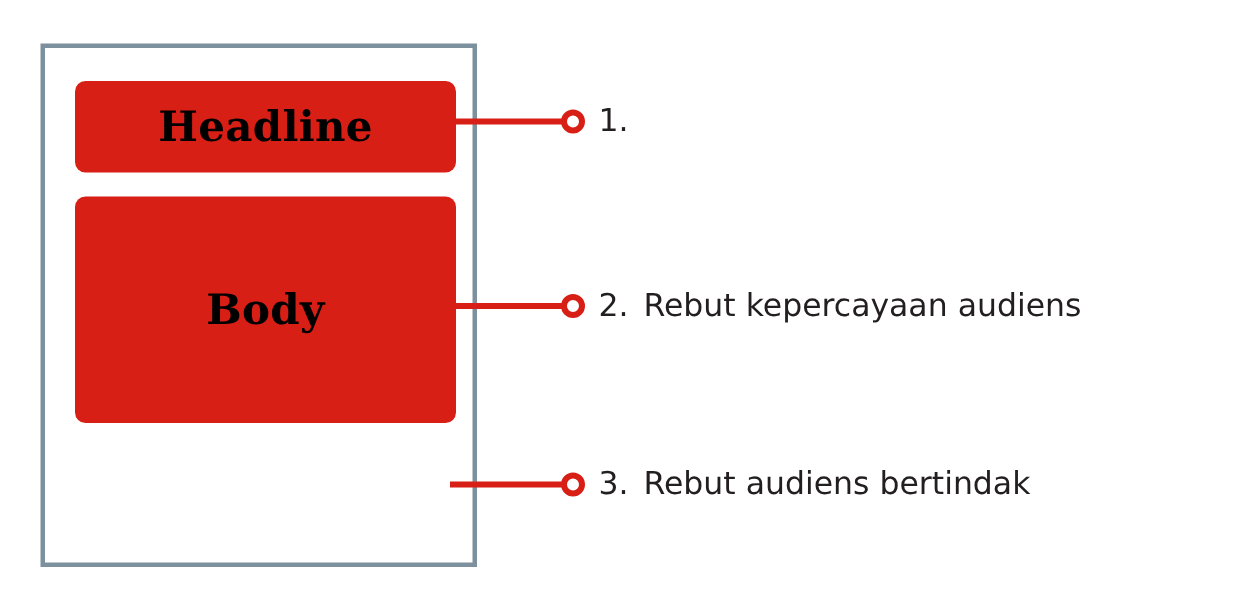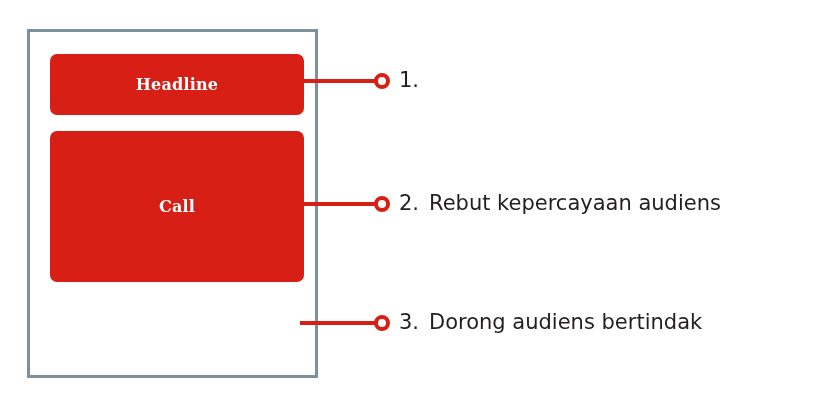--- a/index.html
+++ b/index.html
@@ -38,24 +38,24 @@
     left: 47px;
     width: 254px;
     background: #d81f16;
     border-radius: 7px;
     display: flex;
     align-items: center;
     justify-content: center;
     box-sizing: border-box;
   }
   .block-label {
-    color: #ffffff;
+    color: #000000;
     font-family: "DejaVu Serif", "Liberation Serif", serif;
     font-weight: bold;
-    font-size: 16px;
+    font-size: 28px;
     letter-spacing: 0.2px;
     line-height: 1;
     white-space: nowrap;
   }
   #block-headline { top: 51px;  height: 61px; }
   #block-body     { top: 128px; height: 151px; }
   #block-cta      { top: 293px; height: 60px; }
 
   
   .connector {
@@ -117,21 +117,21 @@
 </head>
 <body>
 
 <div id="canvas">
 
   <div class="frame">
     <div class="block" id="block-headline" style="left:20px; top:22px;">
       <span class="block-label">Headline</span>
     </div>
     <div class="block" id="block-body" style="left:20px; top:99px;">
-      <span class="block-label">Call</span>
+      <span class="block-label">Body</span>
     </div>
   </div>
 
   <div class="connector" id="connector-1">
     <span class="line"></span>
     <span class="ring"></span>
   </div>
   <div class="connector" id="connector-2">
     <span class="line"></span>
     <span class="ring"></span>
@@ -143,16 +143,16 @@
 
   <div class="caption" id="caption-1">
     <span class="num">1.</span>
   </div>
   <div class="caption" id="caption-2">
     <span class="num">2.</span>
     <span class="txt">Rebut kepercayaan audiens</span>
   </div>
   <div class="caption" id="caption-3">
     <span class="num">3.</span>
-    <span class="txt">Dorong audiens bertindak</span>
+    <span class="txt">Rebut audiens bertindak</span>
   </div>
 
 </div>
 
 </body></html>

